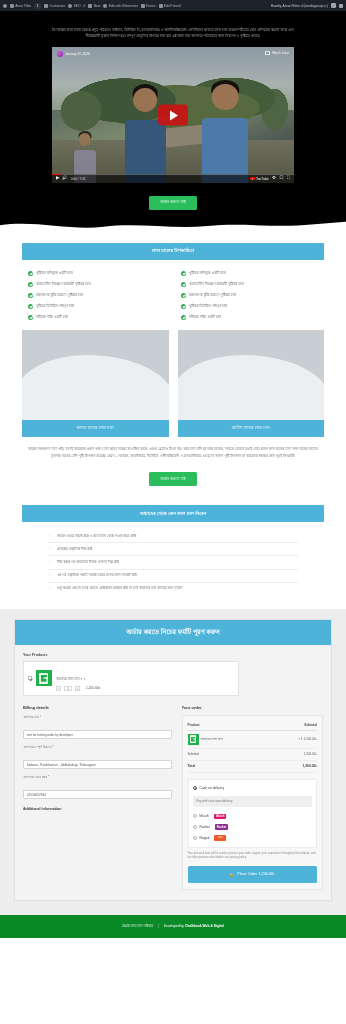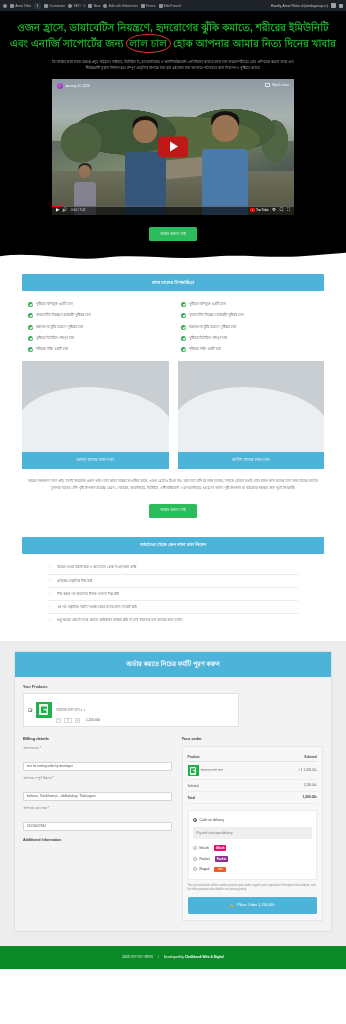--- a/index.html
+++ b/index.html
@@ -462,23 +462,20 @@
     <span>Edit Funnel</span>
   </span>
   <span class="ab-right">
     <span>Howdy, Amar Nitto r.d (amdagroup.cc)</span>
     <i class="ab-avatar"></i>
     <i class="ab-ico"></i>
   </span>
 </div>
 
 <section class="hero">
-  <h1>
-    <span>ওজন হ্রাসে, ডায়াবেটিস নিয়ন্ত্রণে, হৃদরোগের ঝুঁকি কমাতে, শরীরের ইমিউনিটি এবং এনার্জি সাপোর্টের জন্য </span><span class="hl-wrap"><span class="hl-text">লাল চাল</span></span><span> হোক আপনার আমার নিত্য দিনের খাবার</span>
-  </h1>
   <p class="sub">কিংবদন্তির লাল চালে রয়েছে প্রচুর পরিমাণে ফাইবার, ভিটামিন বি, ম্যাগনেসিয়াম ও অ্যান্টিঅক্সিডেন্ট। প্রতিদিনের খাবারে লাল চাল রাখলে শরীরের রোগ প্রতিরোধ ক্ষমতা বাড়ে এবং দীর্ঘমেয়াদী সুস্থতা নিশ্চিত হয়। সম্পূর্ণ প্রাকৃতিক উপায়ে চাষ করা এই লাল চাল আপনার পরিবারের জন্য নিরাপদ ও পুষ্টিকর খাবার।</p>
 
   <div class="video-outer">
     <div class="video">
       <div class="vid-canvas">
         <div class="vid-sky"></div>
         <div class="vid-trees"></div>
         <div class="vid-ground"></div>
         <div class="sack"></div>
         <div class="person p3">

